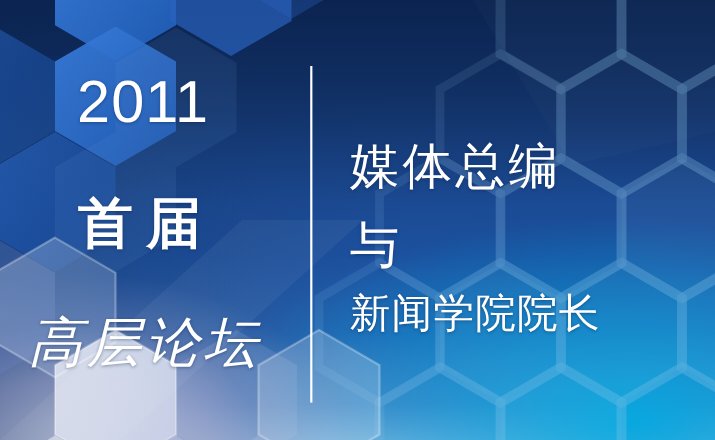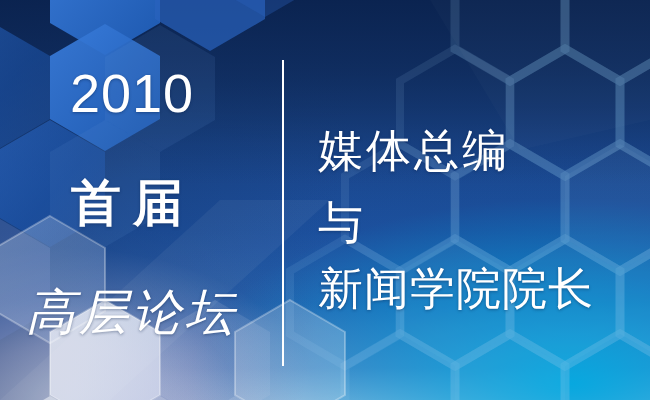--- a/index.html
+++ b/index.html
@@ -148,21 +148,21 @@
   .r2 {
     left: 8px;
     top: 190px;
     font-size: 45px;
     font-weight: 400;
   }
 
   .r3 {
     left: 8px;
     top: 256px;
-    font-size: 45px;
+    font-size: 37px;
     letter-spacing: 1px;
     font-weight: 400;
   }
 </style>
 </head>
 <body>
 
 <div id="banner">
 
   <div class="bg-base"></div>
@@ -264,21 +264,21 @@
 
         <polygon points="0,400 220,200 330,200 110,400" fill="#ffffff" fill-opacity="0.05"></polygon>
         <polygon points="430,0 650,0 650,120 520,150" fill="#ffffff" fill-opacity="0.02"></polygon>
       </g>
     </svg>
   </div>
 
   <div class="divider"></div>
 
   <div class="col-left">
-    <div class="txt year">2010</div>
+    <div class="txt year">2011</div>
     <div class="txt line-shoujie">首届</div>
     <div class="txt line-gaoceng">高层论坛</div>
   </div>
 
   <div class="col-right">
     <div class="txt r1">媒体总编</div>
     <div class="txt r2">与</div>
     <div class="txt r3">新闻学院院长</div>
   </div>
 

